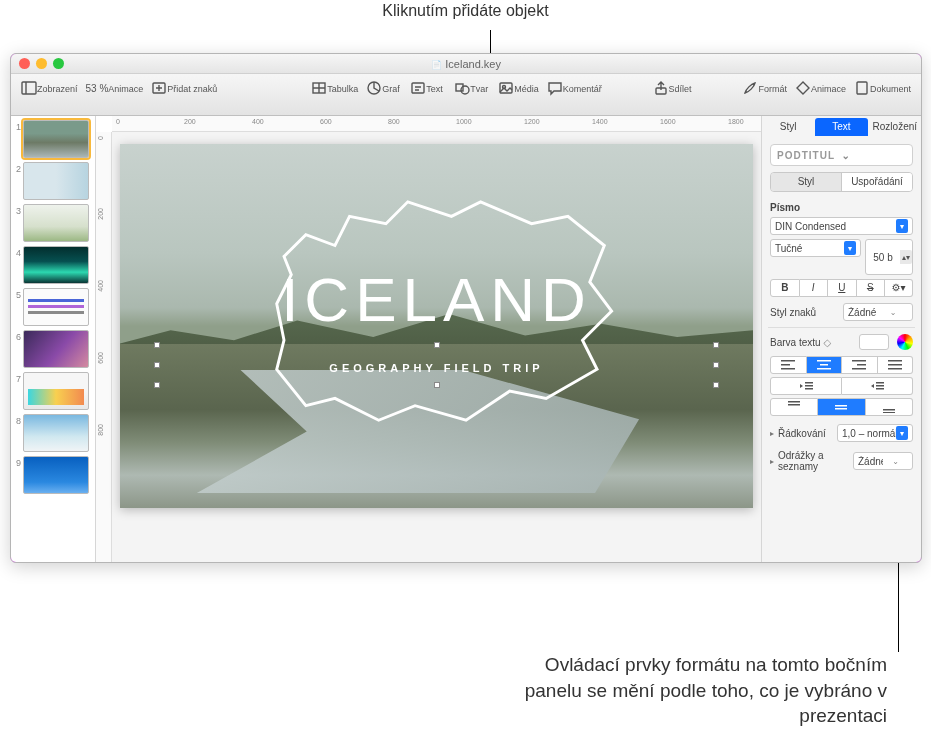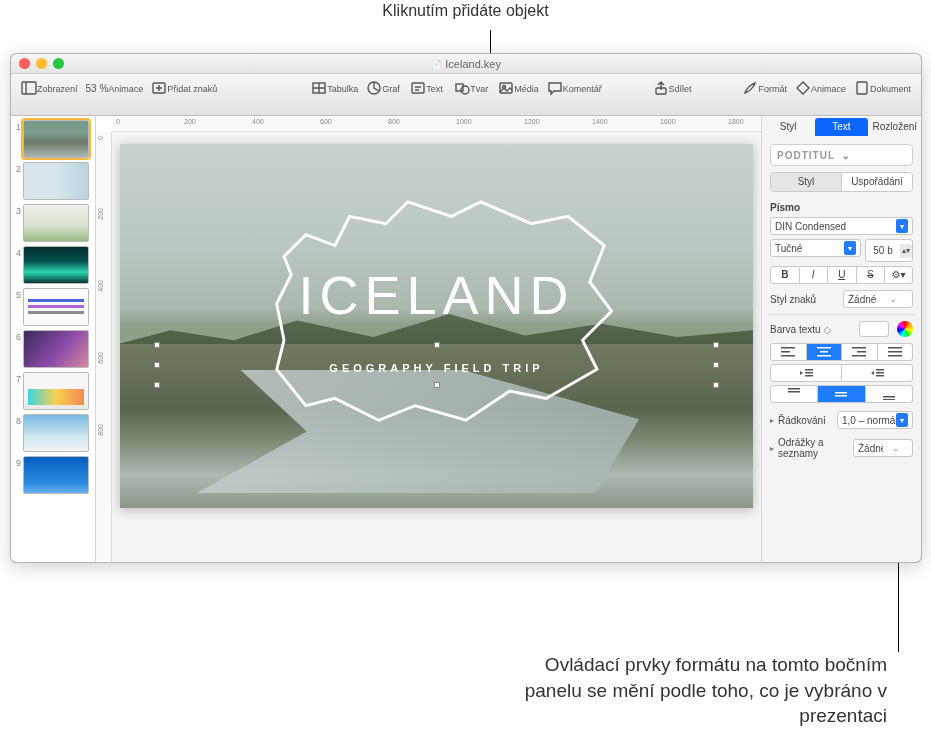--- a/index.html
+++ b/index.html
@@ -60,21 +60,21 @@
   .ruler-v span { position:absolute; left:1px; writing-mode: sideways-lr; }
   .slide-viewport { position:absolute; left:16px; top:16px; right:0; bottom:0; background:#f4f4f4; display:flex; align-items:flex-start; justify-content:center; padding:12px 8px;}
   .slide { width: 640px; height: 364px; background: #647257; position:relative; overflow:hidden; box-shadow:0 2px 10px rgba(0,0,0,0.25); }
   
   .sky { position:absolute; inset:0; background: linear-gradient(#c8d2ce 0%, #b9c6bf 30%, #aab8ae 45%, #8f9f8a 50%); }
   .mtn { position:absolute; left:0; right:0; top:44%; height:18%; background: linear-gradient(#5a6d52,#49563f); clip-path: polygon(0 60%, 8% 40%, 18% 55%, 28% 25%, 40% 50%, 52% 15%, 64% 48%, 76% 30%, 88% 50%, 100% 40%, 100% 100%, 0 100%); }
   .fg { position:absolute; left:0; right:0; bottom:0; height:45%; background: linear-gradient(#6f7a60 0%, #5a654e 40%, #7f8c77 60%, #aeb9b2 80%, #8c9688 100%); }
   .river { position:absolute; left:12%; right:18%; top:62%; height:34%; background: linear-gradient(90deg,#c2cdcc,#a8b5b4); clip-path: polygon(10% 0, 60% 0, 100% 40%, 90% 100%, 0 100%, 25% 50%); opacity:0.85; }
   .outline { position:absolute; left:14%; right:14%; top:10%; bottom:20%; }
   .outline svg { width:100%; height:100%; }
-  .hero-title { position:absolute; left:0; right:0; top:33%; text-align:center; font-size:54px; letter-spacing:6px; font-weight:300; color:#fff; font-family:"Helvetica Neue",Arial,sans-serif; }
+  .hero-title { position:absolute; left:0; right:0; top:33%; text-align:center; font-size:62px; letter-spacing:6px; font-weight:300; color:#fff; font-family:"Helvetica Neue",Arial,sans-serif; }
   .hero-sub { position:absolute; left:0; right:0; top:60%; text-align:center; font-size:11px; letter-spacing:4px; color:#fff; font-weight:600;}
   .sel-box { position:absolute; left:36px; right:36px; top:200px; height:42px; border:1px solid rgba(255,255,255,0.0); }
   .sel-box .h { position:absolute; width:6px; height:6px; background:#fff; border:1px solid #888;}
   .h.tl{left:-3px;top:-3px}.h.tm{left:50%;top:-3px;margin-left:-3px}.h.tr{right:-3px;top:-3px}
   .h.ml{left:-3px;top:50%;margin-top:-3px}.h.mr{right:-3px;top:50%;margin-top:-3px}
   .h.bl{left:-3px;bottom:-3px}.h.bm{left:50%;bottom:-3px;margin-left:-3px}.h.br{right:-3px;bottom:-3px}
 
   
   .inspector { width: 160px; background: #f4f4f4; border-left: 1px solid #d6d6d6; font-size: 10px; color:#444; display:flex; flex-direction:column; }
   .insp-tabs { display:flex; height:22px; background:#f4f4f4; }
@@ -87,21 +87,21 @@
   .seg2 { display:flex; border:1px solid #c9c9c9; border-radius:4px; overflow:hidden; margin-bottom:10px; }
   .seg2 div { flex:1; text-align:center; line-height:18px; font-size:10px; background:#fff; }
   .seg2 div.active { background:#e6e6e6; }
   .seg2 div + div { border-left:1px solid #c9c9c9; }
   .section-lbl { font-weight:600; font-size:10px; margin:6px 0 4px; }
   .select { display:flex; align-items:center; border:1px solid #c9c9c9; border-radius:3px; background:#fff; height:18px; padding:0 4px; margin-bottom:4px; }
   .select span { flex:1; overflow:hidden; white-space:nowrap; }
   .select .chev, .stepper .arrows { width:12px; height:14px; text-align:center; background:#1f7cff; color:#fff; border-radius:2px; font-size:8px; line-height:7px; display:flex; flex-direction:column; justify-content:center; }
   .font-row { display:flex; gap:4px; margin-bottom:4px; }
   .font-row .select { flex:1; margin:0; }
-  .stepper { display:flex; align-items:center; border:1px solid #c9c9c9; border-radius:3px; background:#fff; height:23px; width:48px; }
+  .stepper { display:flex; align-items:center; border:1px solid #c9c9c9; border-radius:3px; background:#fff; height:36px; width:48px; }
   .stepper span { flex:1; text-align:center; }
   .stepper .arrows { background:#e8e8e8; color:#555; border-radius:0 2px 2px 0; }
   .bisrow { display:flex; gap:0; margin-bottom:6px; }
   .bisrow .btn { flex:1; height:18px; border:1px solid #c9c9c9; background:#fff; text-align:center; line-height:16px; font-size:10px; }
   .bisrow .btn + .btn { border-left:none; }
   .bisrow .btn:first-child{border-radius:3px 0 0 3px}
   .bisrow .btn:last-child{border-radius:0 3px 3px 0}
   .bisrow .gear { width:28px; flex:none; border-left:none; }
   .row-inline { display:flex; align-items:center; gap:4px; margin-bottom:6px; }
   .row-inline .lbl { flex:1; font-size:10px; }

